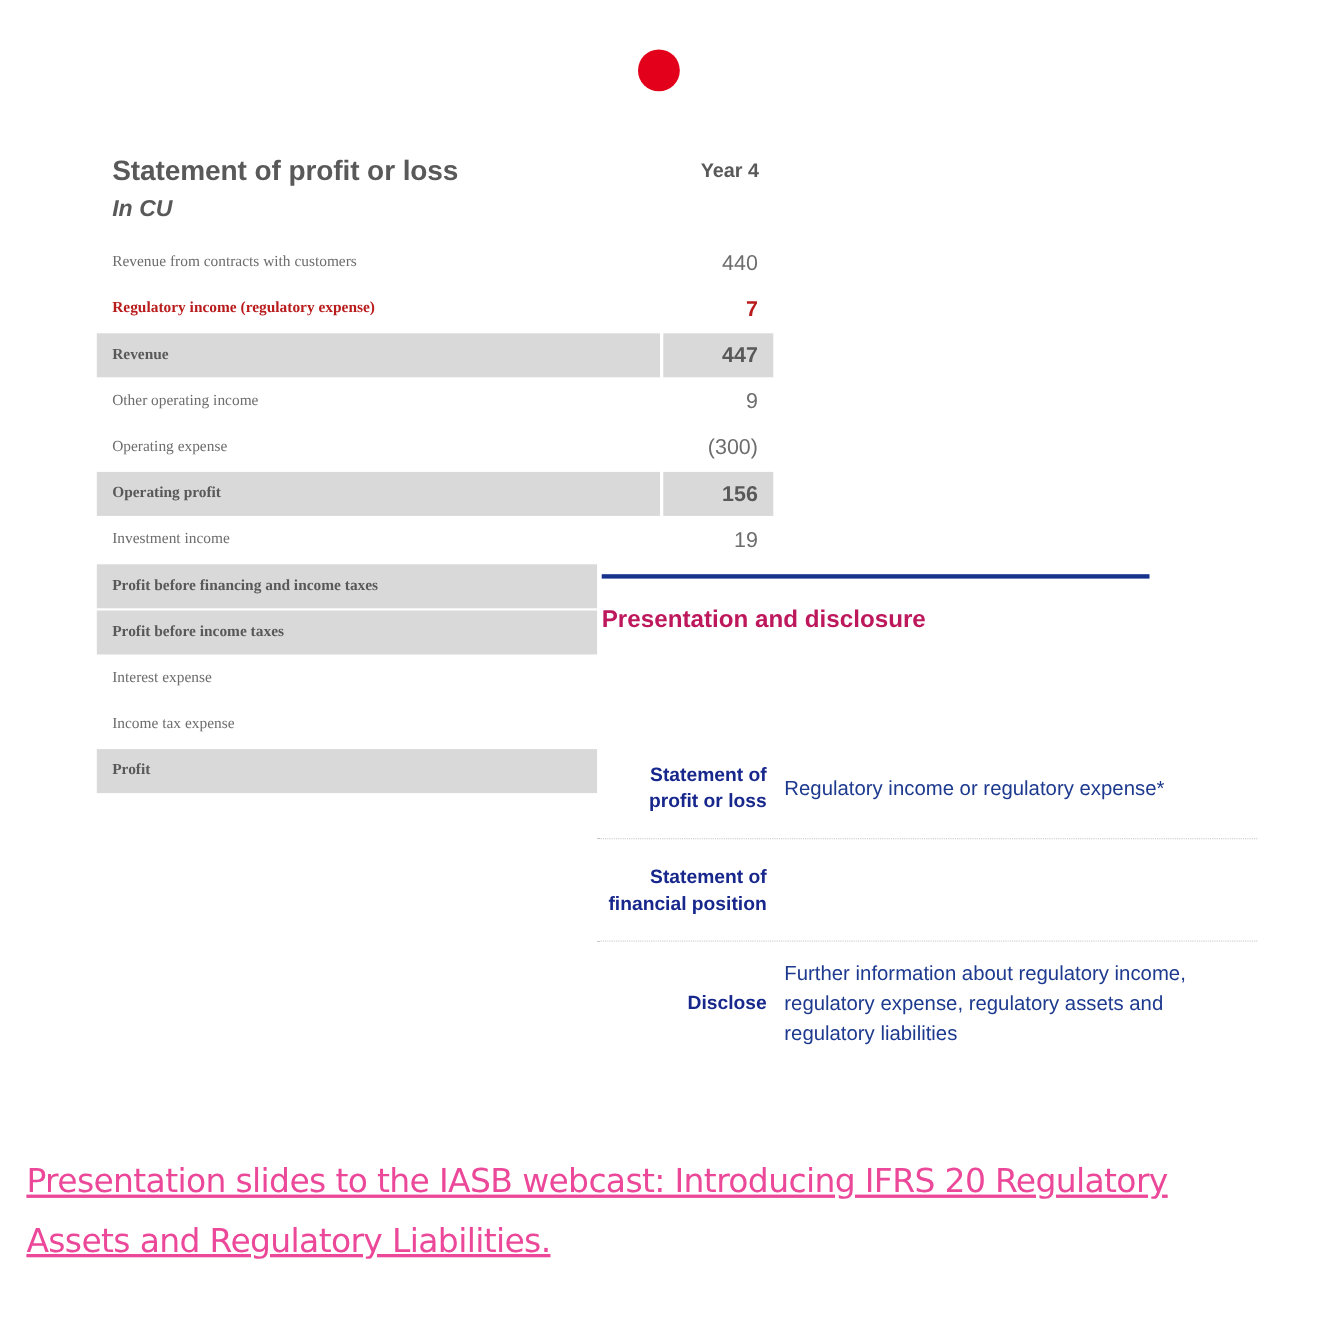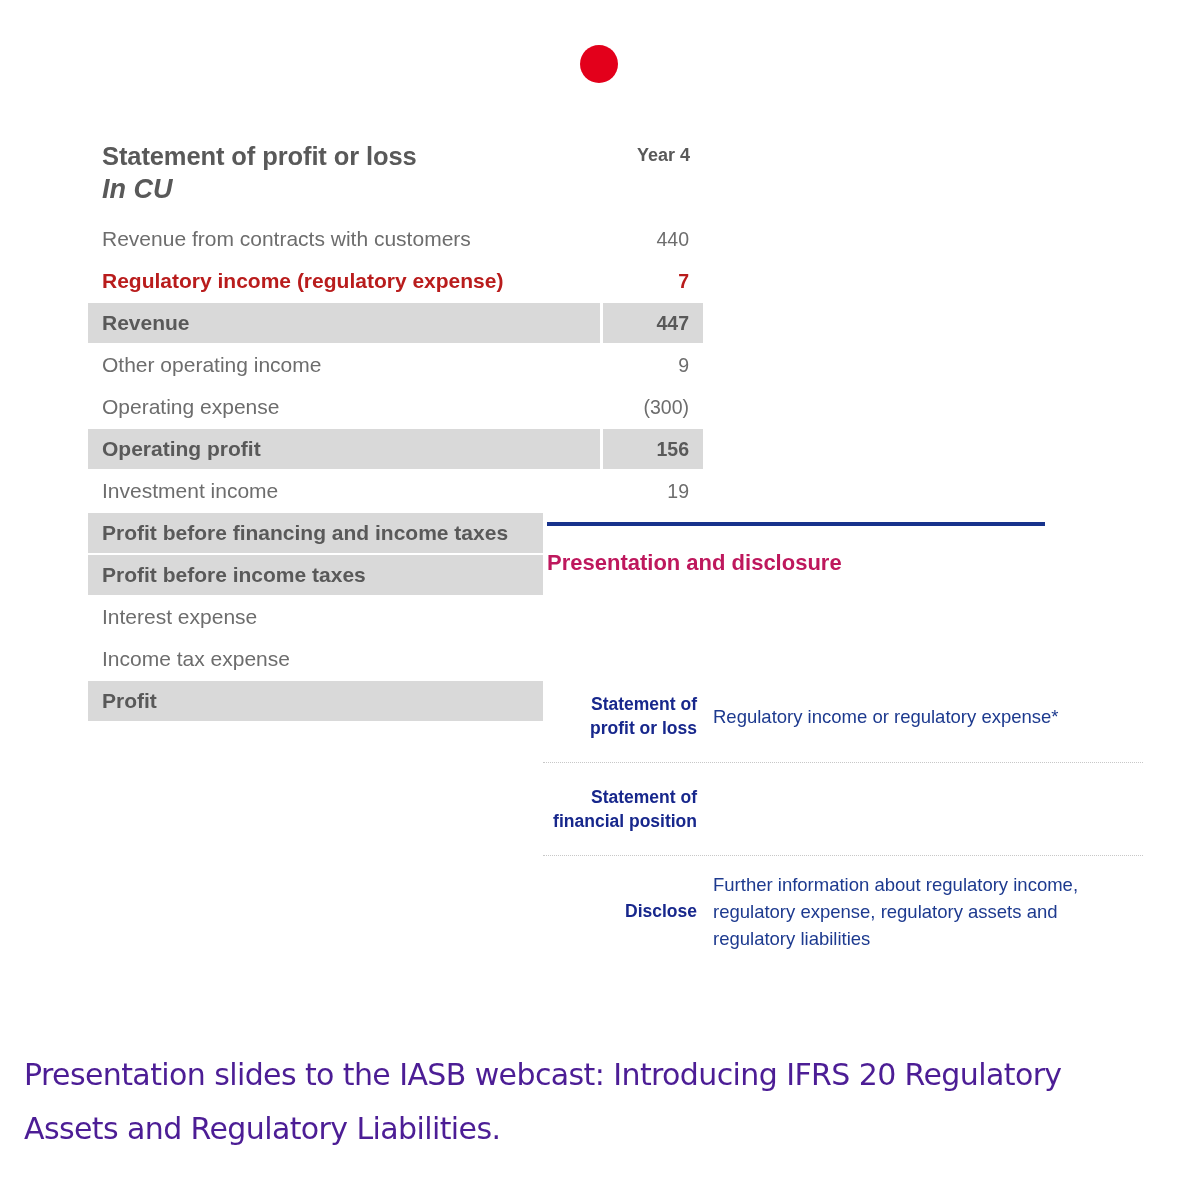--- a/index.html
+++ b/index.html
@@ -56,21 +56,21 @@
     font-weight: bold;
     color: #595959;
     letter-spacing: -0.1px;
     line-height: 33px;
     white-space: nowrap;
   }
   .tbl-subtitle {
     position: absolute;
     left: 14px;
     top: 33px;
-    font-size: 27px;
+    font-size: 21px;
     font-weight: bold;
     font-style: italic;
     color: #595959;
     line-height: 33px;
     white-space: nowrap;
   }
   .tbl-colhead {
     position: absolute;
     right: 14px;
     top: 5px;
@@ -88,24 +88,25 @@
     display: flex;
     align-items: center;
   }
   .row .label {
     box-sizing: border-box;
     width: 512px;
     height: 40px;
     display: flex;
     align-items: center;
     padding-left: 14px;
-    font-size: 21px;
+    font-size: 14px;
     color: #6d6d6d;
     white-space: nowrap;
     flex: 0 0 auto;
+    font-family: Liberation Serif, serif;
   }
   .row .value {
     box-sizing: border-box;
     width: 100px;
     height: 40px;
     margin-left: 3px;
     display: flex;
     align-items: center;
     justify-content: flex-end;
     padding-right: 14px;
@@ -202,22 +203,23 @@
 
   
   #caption {
     position: absolute;
     left: 24px;
     top: 1048px;
     width: 1120px;
     font-family: "DejaVu Sans", sans-serif;
     font-size: 30px;
     line-height: 54px;
-    color: #4c1d95;
+    color: #ec4899;
     letter-spacing: -0.6px;
+    text-decoration: underline;
   }
 </style>
 </head>
 <body>
 
 <div id="slide">
 
   <div id="red-dot"></div>
 
   <div id="pl-table">

